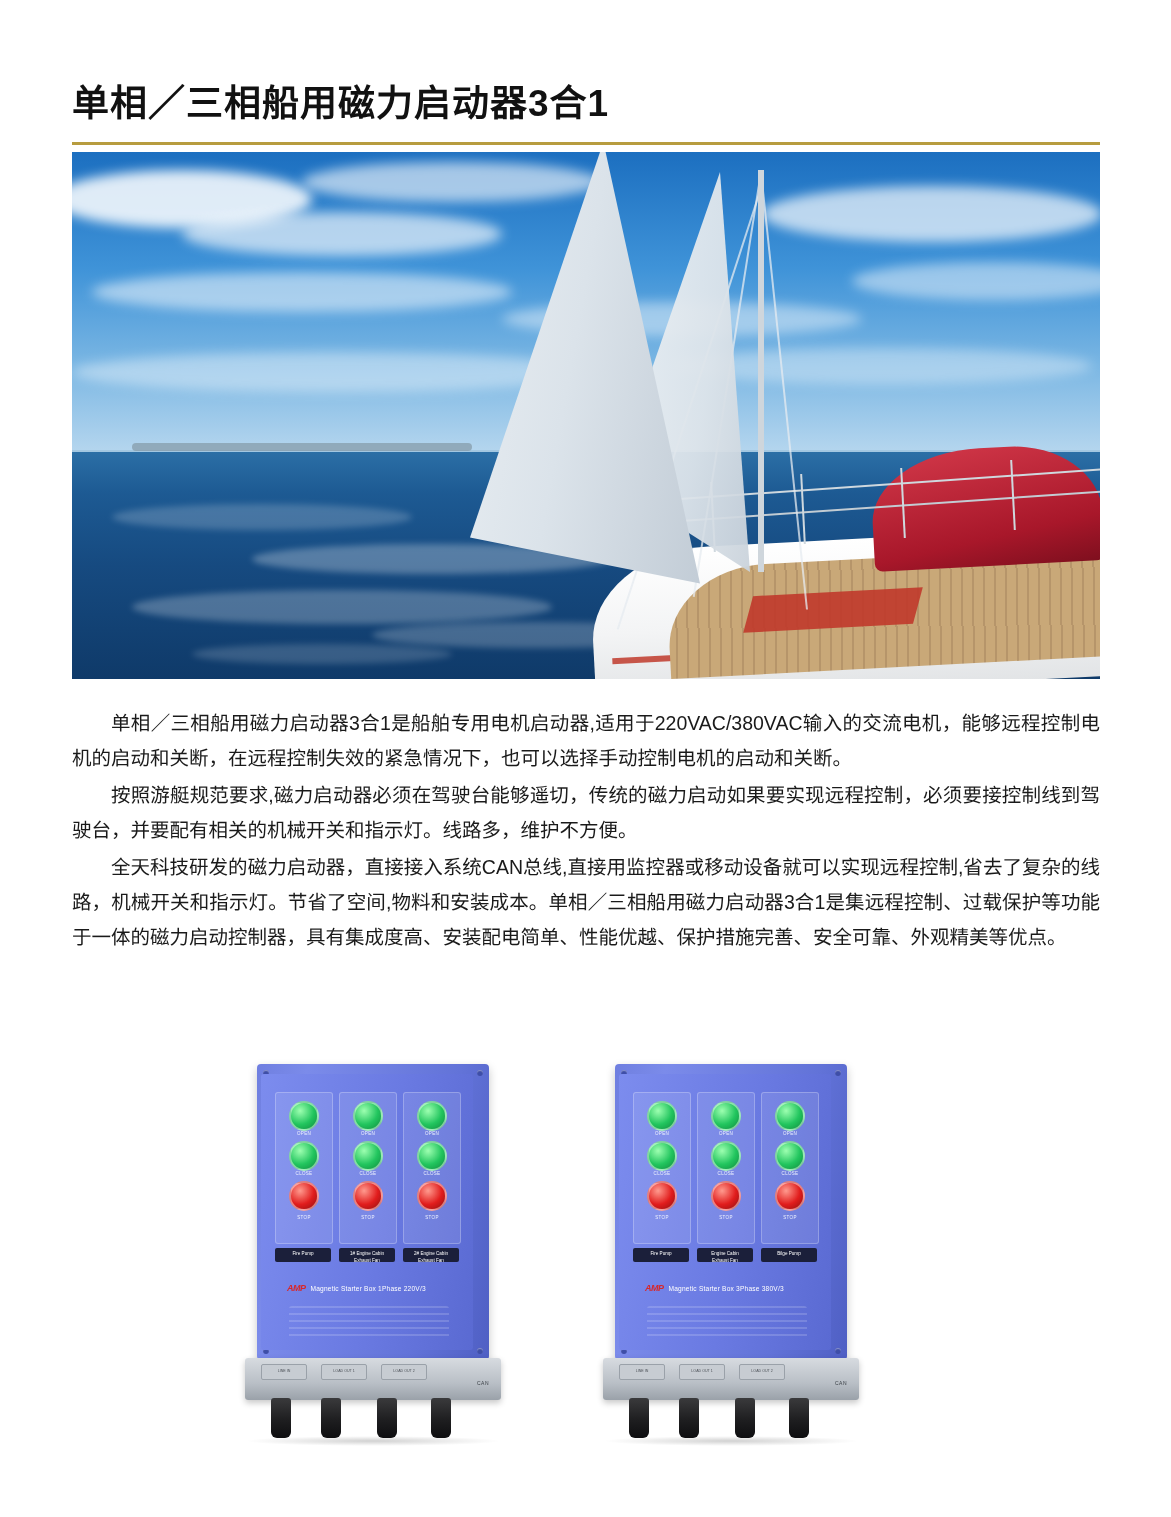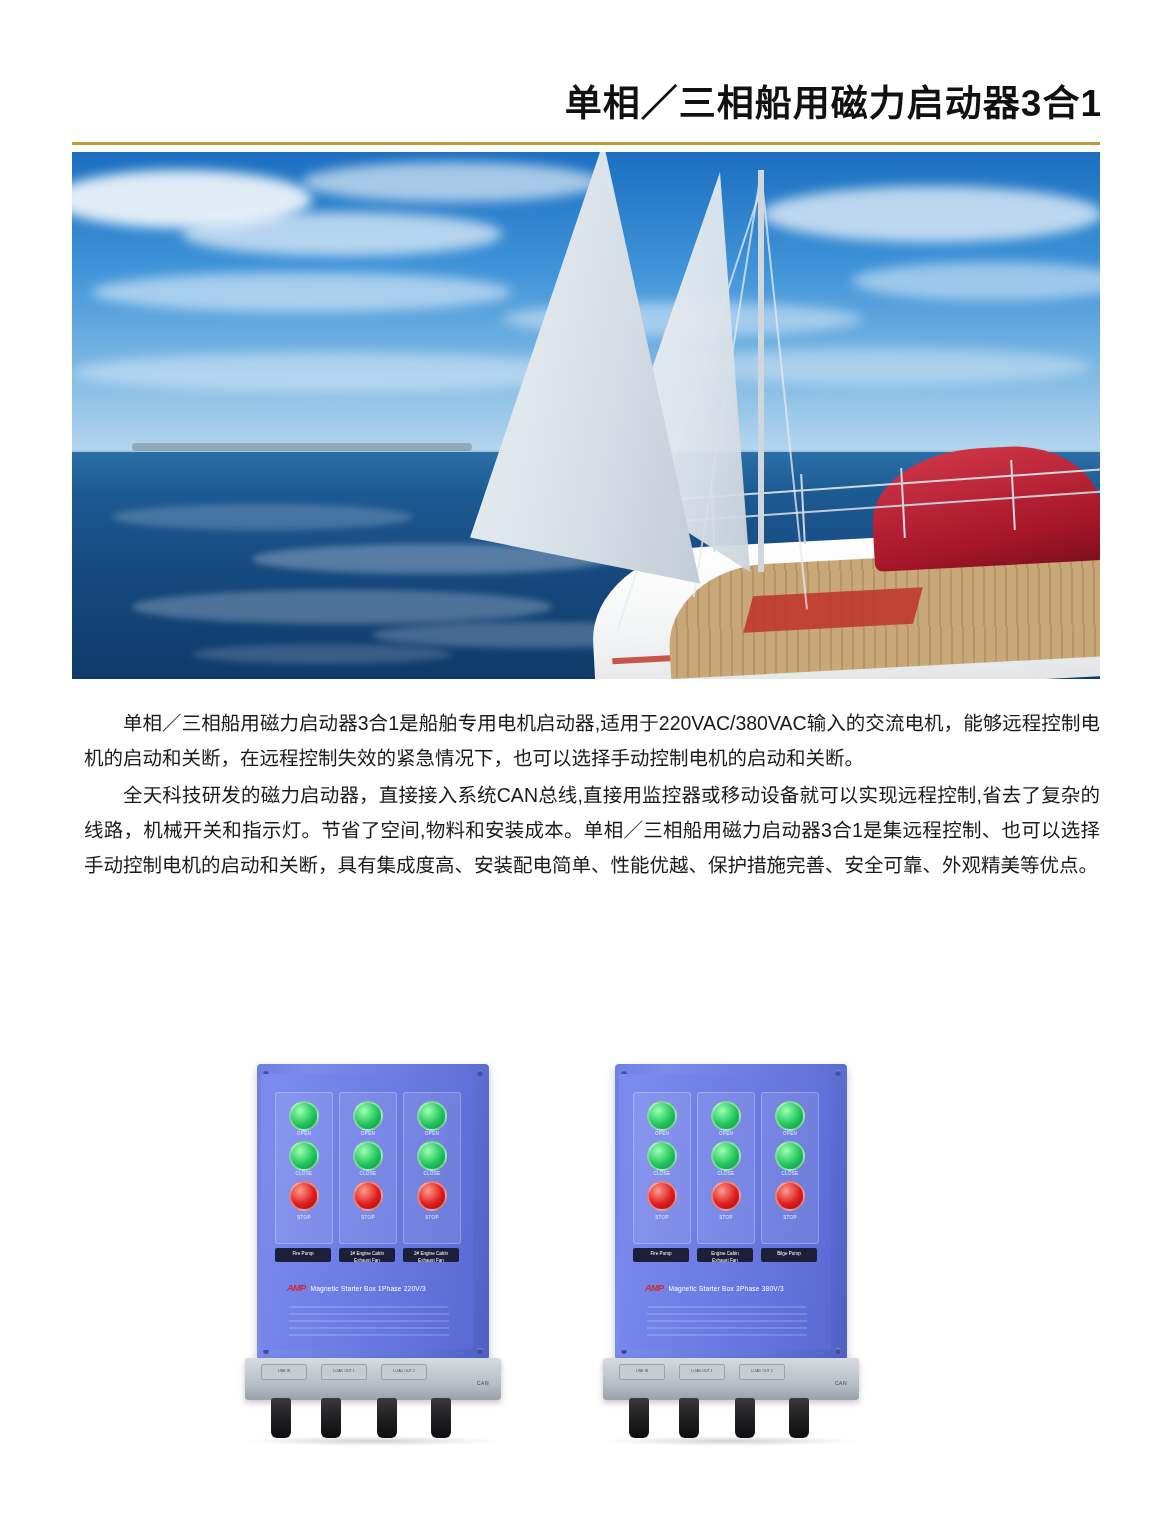--- a/index.html
+++ b/index.html
@@ -22,21 +22,20 @@
     width: 1171px;
     height: 1517px;
   }
 
   
   .title-block {
     position: absolute;
     left: 72px;
     top: 78px;
     width: 1030px;
-    text-align: right;
   }
   .title {
     font-size: 37px;
     line-height: 52px;
     font-weight: bold;
     letter-spacing: 1px;
     color: #111111;
     white-space: nowrap;
   }
   .title-rule {
@@ -238,21 +237,21 @@
     position: absolute;
     left: 72px;
     top: 706px;
     width: 1028px;
     font-size: 19.5px;
     line-height: 35px;
     color: #1a1a1a;
     text-align: justify;
   }
   .body-copy p {
-    margin: 0 0 2px 12px;
+    margin: 0 0 2px 0;
     text-indent: 2em;
   }
 
   
   .products {
     position: absolute;
     left: 72px;
     top: 1050px;
     width: 1028px;
     height: 430px;
@@ -487,21 +486,22 @@
     <div class="rig r1"></div>
     <div class="rig r2"></div>
     <div class="rig r3"></div>
     <div class="mast"></div>
     <div class="sail-fore"></div>
     <div class="sail-main"></div>
   </div>
 
   <div class="body-copy">
     <p>单相／三相船用磁力启动器3合1是船舶专用电机启动器,适用于220VAC/380VAC输入的交流电机，能够远程控制电机的启动和关断，在远程控制失效的紧急情况下，也可以选择手动控制电机的启动和关断。</p>
-    <p>全天科技研发的磁力启动器，直接接入系统CAN总线,直接用监控器或移动设备就可以实现远程控制,省去了复杂的线路，机械开关和指示灯。节省了空间,物料和安装成本。单相／三相船用磁力启动器3合1是集远程控制、也可以选择手动控制电机的启动和关断，具有集成度高、安装配电简单、性能优越、保护措施完善、安全可靠、外观精美等优点。</p>
+    <p>按照游艇规范要求,磁力启动器必须在驾驶台能够遥切，传统的磁力启动如果要实现远程控制，必须要接控制线到驾驶台，并要配有相关的机械开关和指示灯。线路多，维护不方便。</p>
+    <p>全天科技研发的磁力启动器，直接接入系统CAN总线,直接用监控器或移动设备就可以实现远程控制,省去了复杂的线路，机械开关和指示灯。节省了空间,物料和安装成本。单相／三相船用磁力启动器3合1是集远程控制、过载保护等功能于一体的磁力启动控制器，具有集成度高、安装配电简单、性能优越、保护措施完善、安全可靠、外观精美等优点。</p>
   </div>
 
   <div class="products">
 
     <div class="product left">
       <div class="box-body">
         <div class="screw sc-tl"></div>
         <div class="screw sc-tr"></div>
         <div class="screw sc-bl"></div>
         <div class="screw sc-br"></div>

